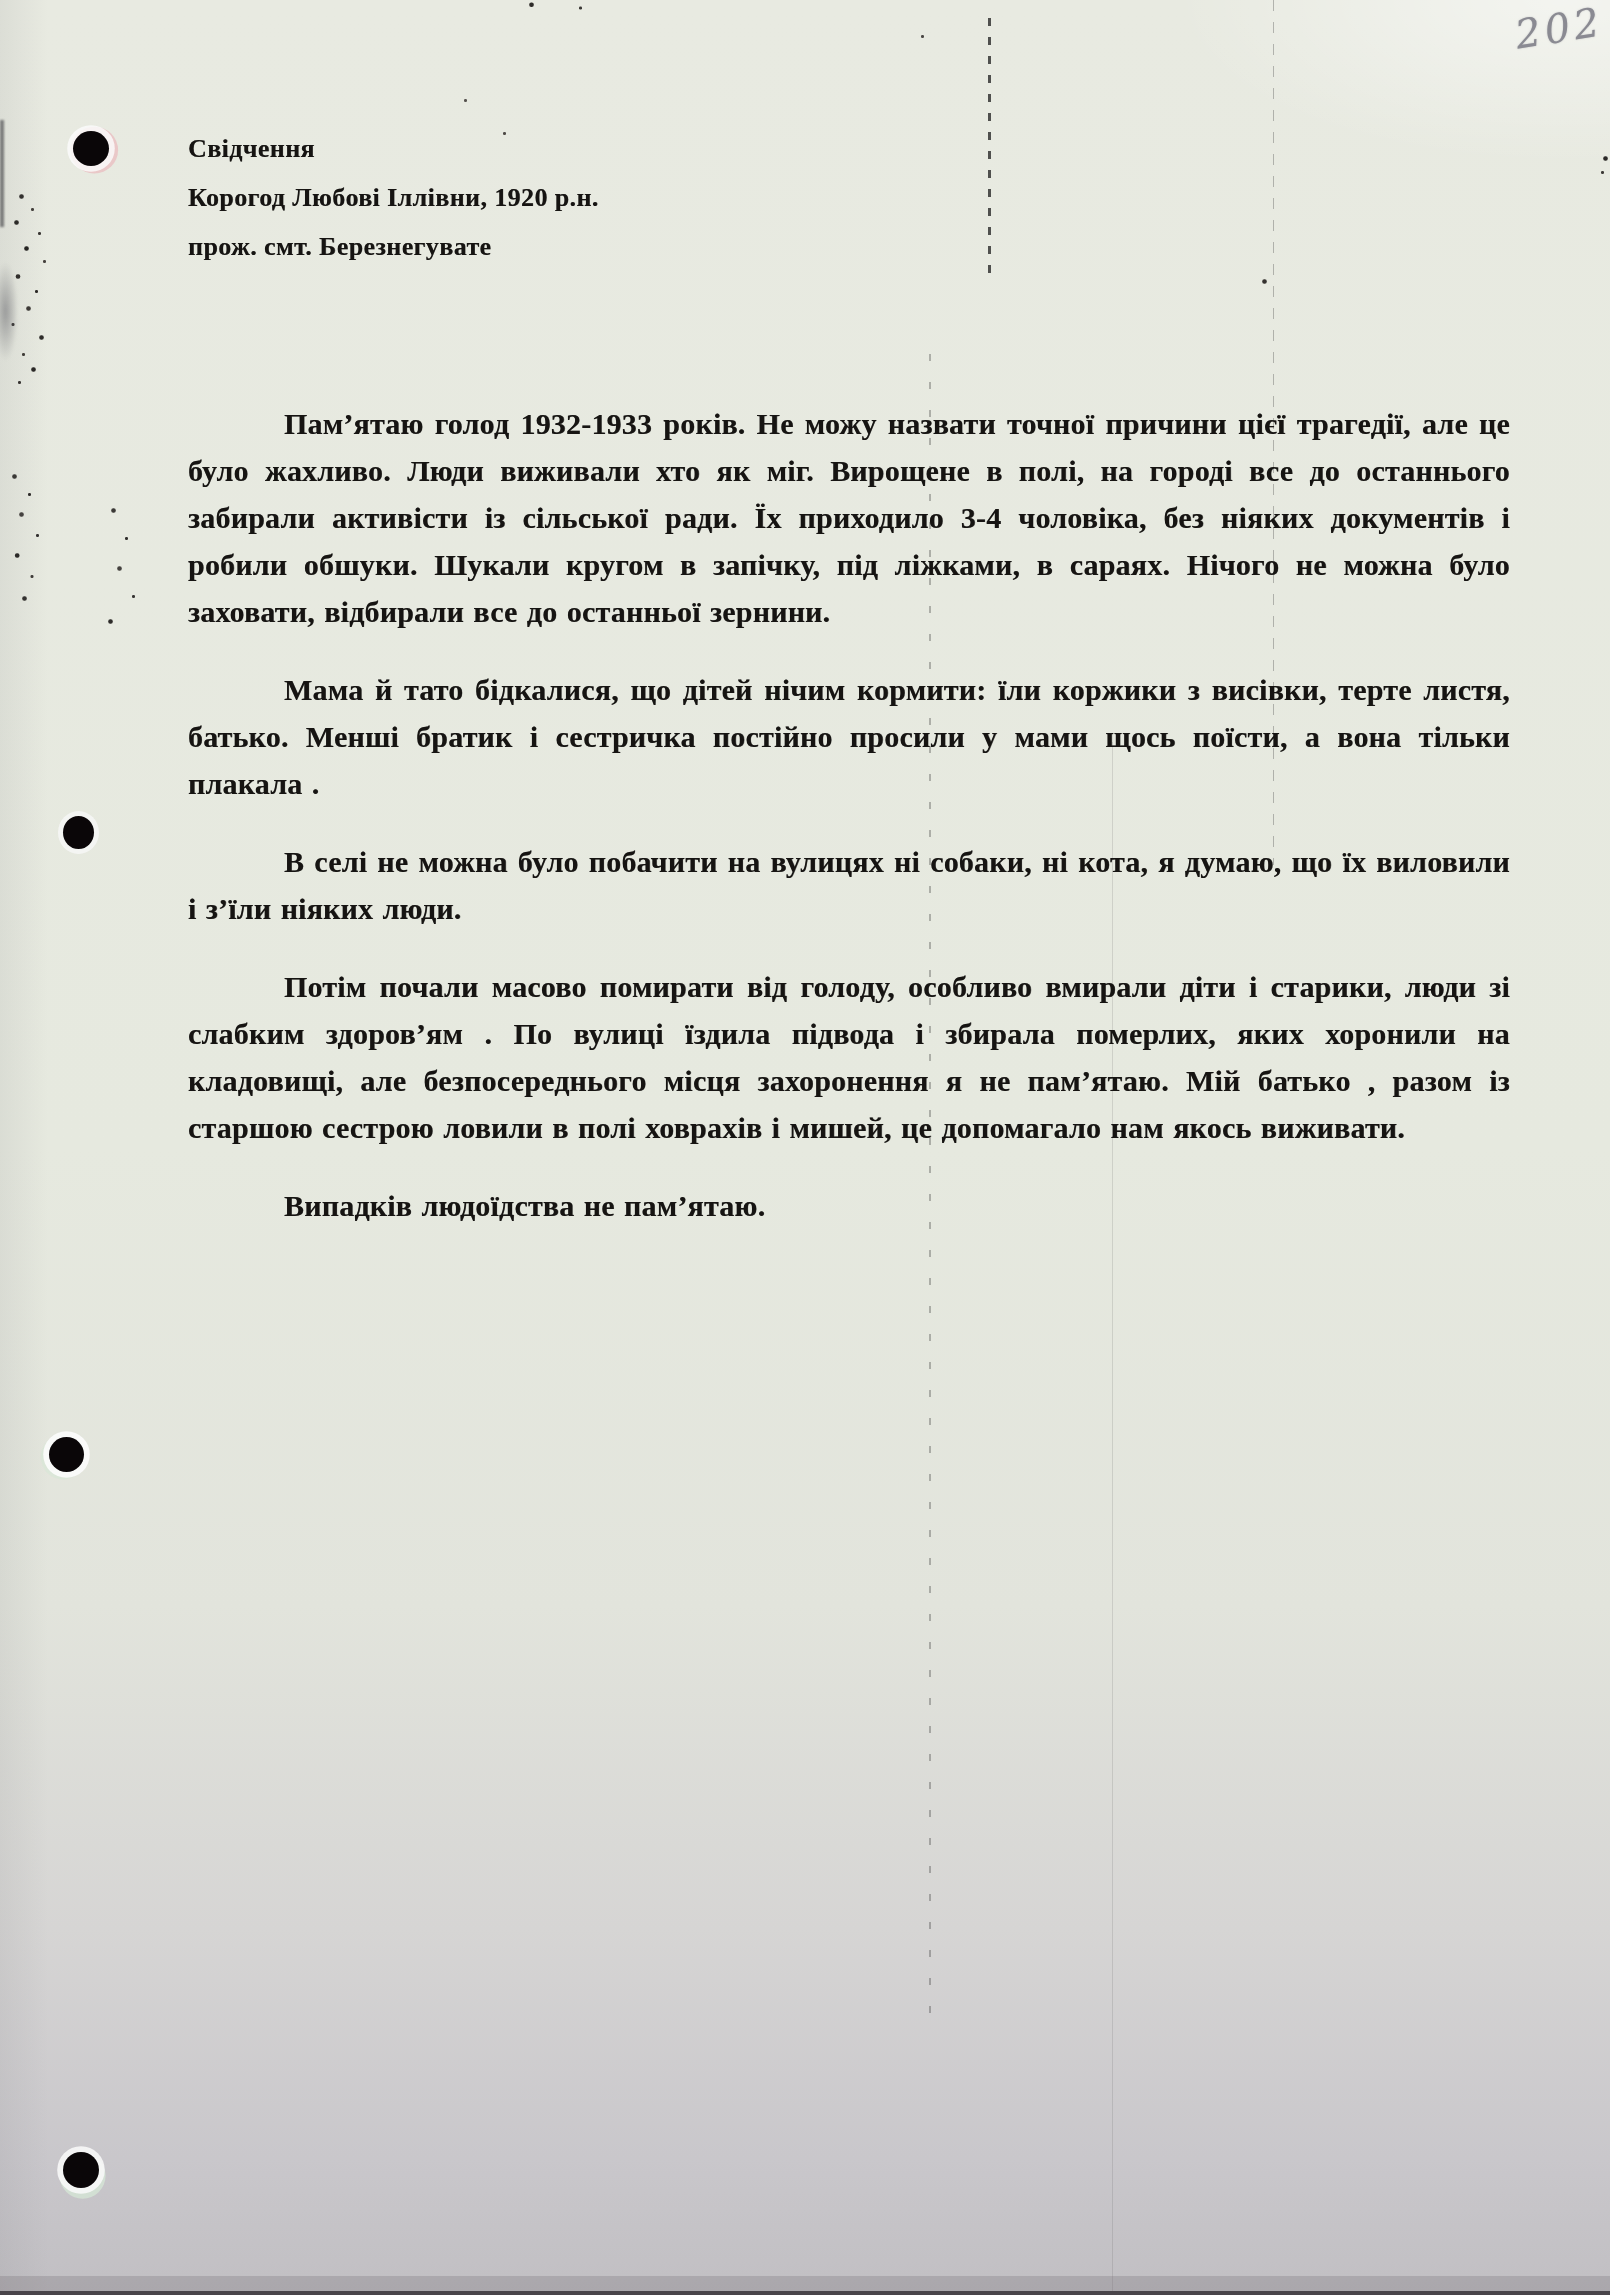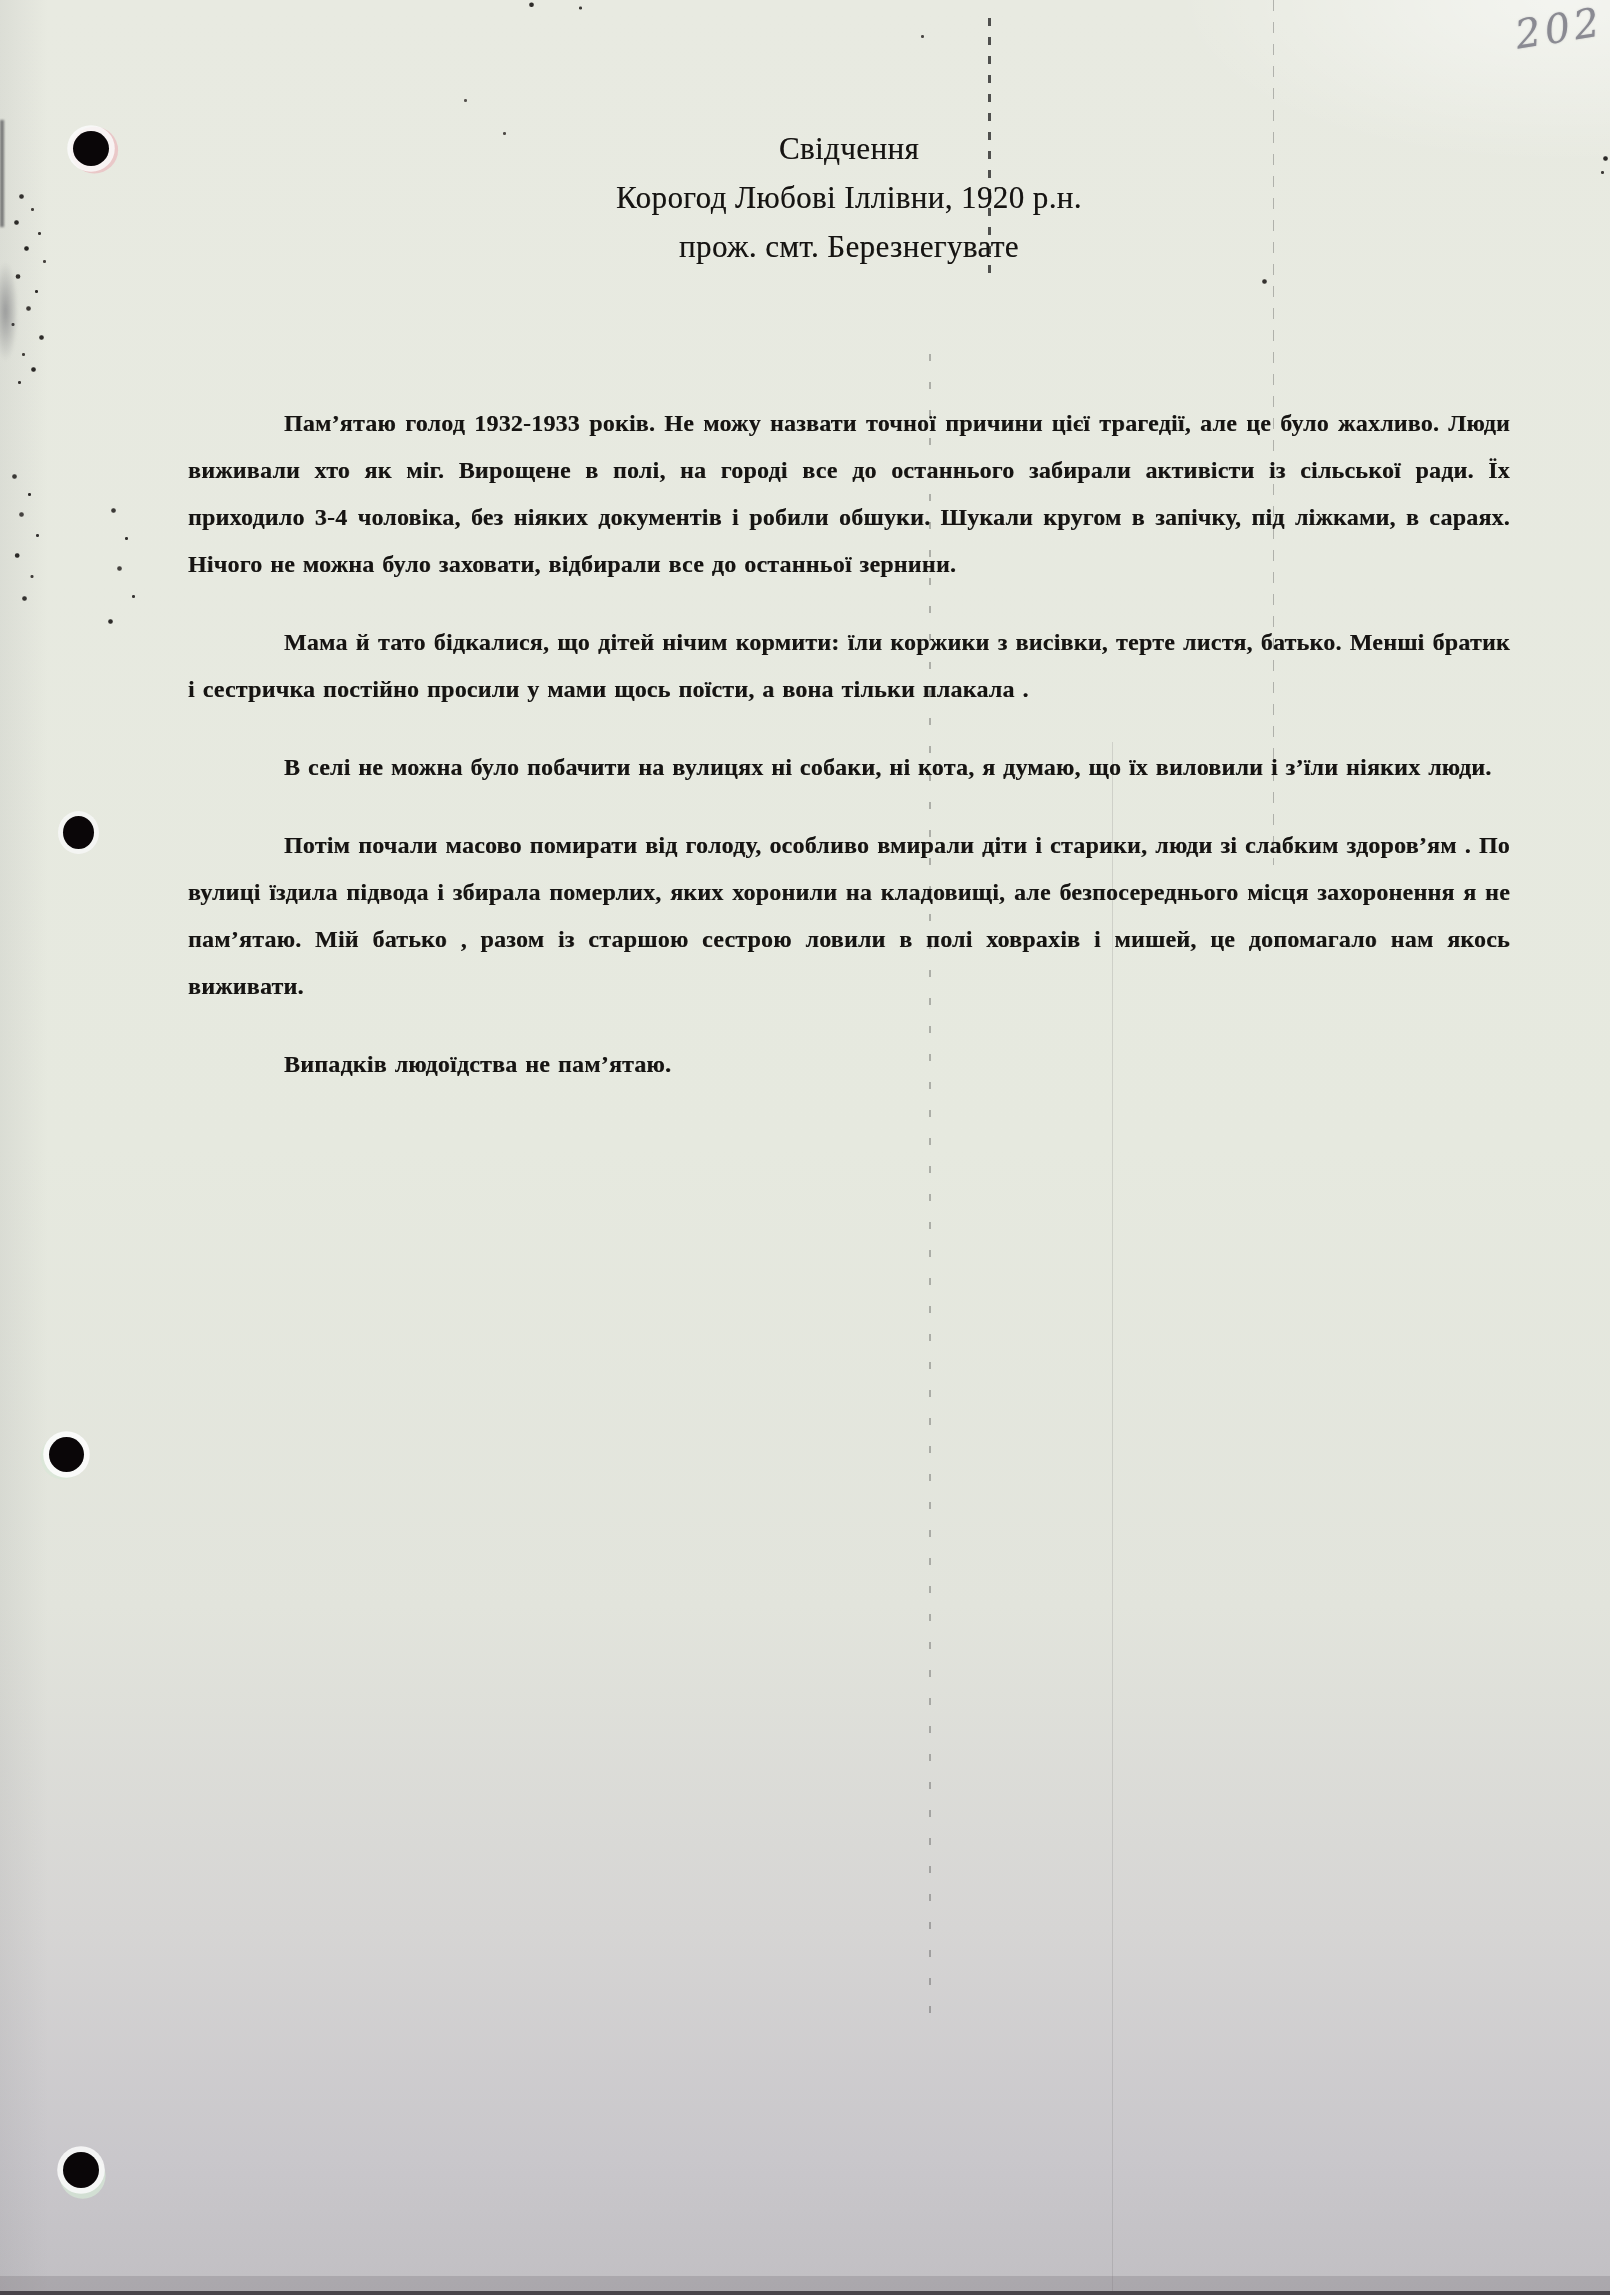--- a/index.html
+++ b/index.html
@@ -13,28 +13,28 @@
     background:
       radial-gradient(ellipse 626px 264px at 97% 0%, rgba(255,255,255,0.50), rgba(255,255,255,0) 62%),
       linear-gradient(90deg, rgba(110,110,115,0.10), rgba(110,110,115,0) 3%),
       linear-gradient(180deg, #e8eae1 0%, #e6e9df 50%, #e2e4dc 70%, #d6d5d4 84%, #c9c7cb 94%, #c1bfc3 100%);
   }
   
   .content {
     position:absolute; left:188px; top:124px; width:1322px;
   }
   .title-block {
-    text-align:center; font-weight:400;
-    font-size:31px; line-height:49px; letter-spacing:0.4px;
+    font-weight:700;
+    font-size:26px; line-height:49px; letter-spacing:0.4px;
     text-shadow:0.3px 0.3px 0.6px rgba(15,15,15,0.55);
   }
   .body-text { margin-top:129px; }
   .para {
     margin:0 0 31px 0;
-    font-weight:700; font-size:24px; line-height:47px;
+    font-weight:700; font-size:30px; line-height:47px;
     letter-spacing:0.2px; word-spacing:1.6px;
     text-align:justify; text-indent:96px;
     text-shadow:0.3px 0.3px 0.6px rgba(15,15,15,0.5);
   }
   .para:last-child { text-align:left; }
   
   .page-num {
     position:absolute; left:1515px; top:5px;
     font-family:"DejaVu Serif", serif; font-style:italic; font-weight:400;
     font-size:40px; letter-spacing:4.1px; color:#8a8a92;

